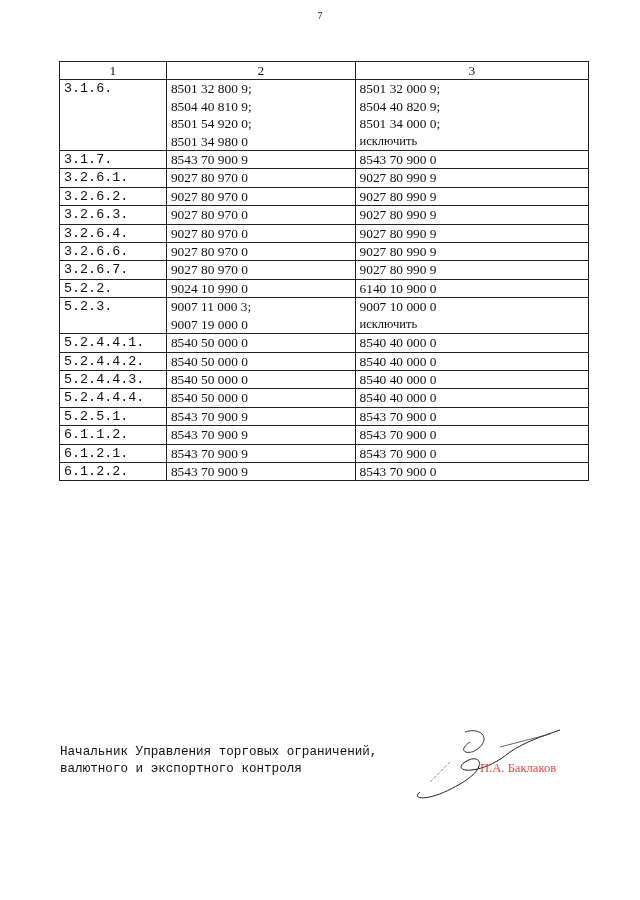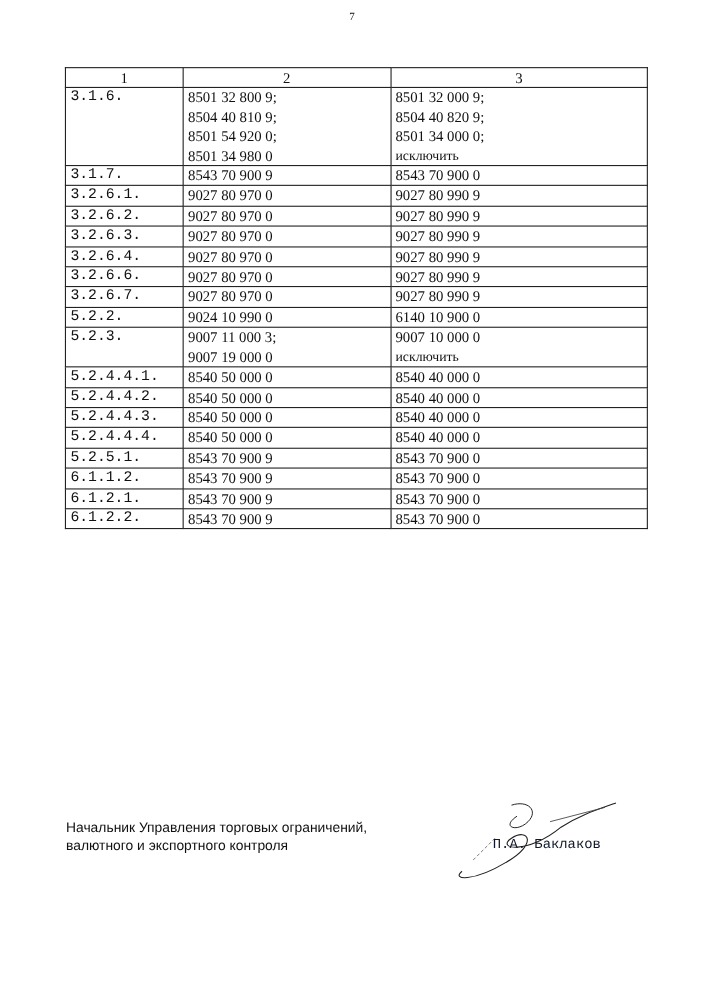--- a/index.html
+++ b/index.html
@@ -11,24 +11,24 @@
                 font-size: 13.4px; line-height: 17.4px; }
   table.codes td, table.codes th { border: 1.2px solid #222; padding: 0 4px; vertical-align: top;
                 font-weight: normal; }
   table.codes th { text-align: center; height: 17px; padding: 0; }
   col.c1 { width: 107px; } col.c2 { width: 189px; } col.c3 { width: 234px; }
   td.col1 { padding-left: 4px; font-family: Liberation Mono, monospace; }
   td.col2 { padding-left: 97px; }
   td.col3 { padding-left: 32px; }
   .line { display: block; white-space: nowrap; }
   .line.word { font-size: 12.5px; }
-  .footer { position: absolute; left: 60px; top: 744px; font-family: Liberation Sans, sans-serif;
+  .footer { position: absolute; left: 60px; top: 744px; font-family: Liberation Mono, monospace;
             font-size: 12.6px; line-height: 17px; color: #111; }
-  .signer { position: absolute; left: 448px; top: 761px; font-family: Liberation Mono, monospace;
-            font-size: 12.6px; color: #0f172a; }
+  .signer { position: absolute; left: 480px; top: 761px; font-family: Liberation Serif, serif;
+            font-size: 12.6px; color: #ef4444; }
   .signature { position: absolute; left: 410px; top: 722px; width: 160px; height: 80px; }
 </style>
 </head>
 <body>
 
 <div class="page-number">7</div>
 
 <table class="codes">
   <colgroup>
       <col class="c1">

